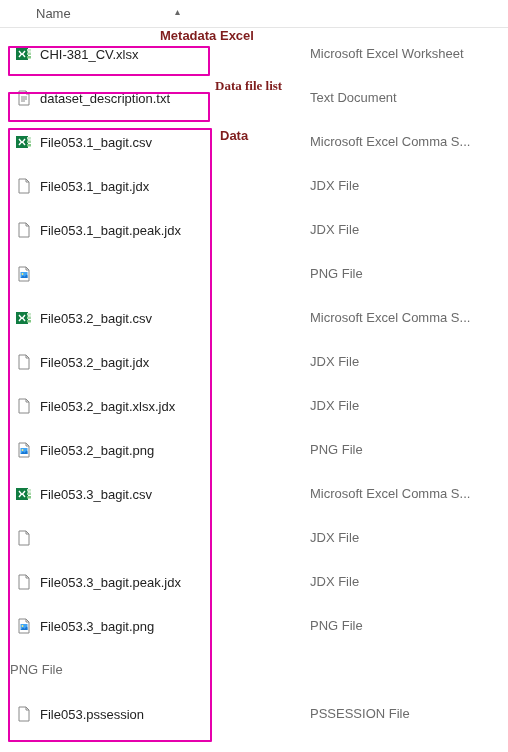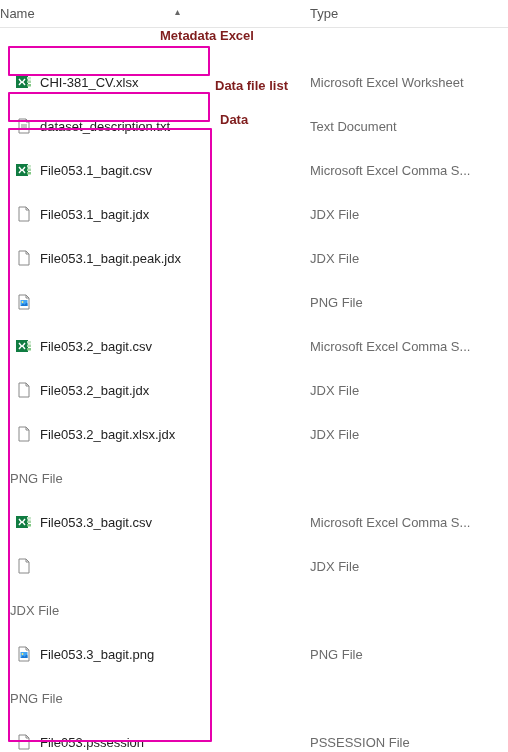--- a/index.html
+++ b/index.html
@@ -14,20 +14,21 @@
     }
     .header {
       display: flex;
       border-bottom: 1px solid #e5e5e5;
       height: 28px;
       align-items: center;
       position: relative;
     }
     .col-name {
       width: 300px;
+      padding-left: 36px;
       position: relative;
     }
     .col-type {
       flex: 1;
       padding-left: 10px;
     }
     .header .label {
       color: #555;
       font-size: 13px;
     }
@@ -39,35 +40,35 @@
       color: #666;
     }
     .annotation {
       color: #7f1d1d;
       font-weight: bold;
       font-size: 13px;
       position: absolute;
       pointer-events: none;
     }
     .ann-meta { left: 160px; top: 28px; }
-    .ann-list { left: 215px; top: 78px; }
-    .ann-data { left: 220px; top: 112px; }
+    .ann-list { left: 215px; top: 78px; font-family: Liberation Serif, serif; }
+    .ann-data { left: 220px; top: 128px; }
     .hl-box {
       position: absolute;
       border: 2px solid #e600ac;
       pointer-events: none;
       border-radius: 1px;
     }
     .hl1 { left: 8px; top: 46px; width: 202px; height: 30px; }
     .hl2 { left: 8px; top: 92px; width: 202px; height: 30px; }
     .hl3 { left: 8px; top: 128px; width: 204px; height: 614px; }
     .rows { padding-top: 18px; }
     .row {
       display: flex;
-      align-items: flex-end;
+      align-items: flex-start;
       height: 44px;
     }
     .cell-name {
       width: 300px;
       display: flex;
       align-items: center;
       padding-left: 16px;
     }
     .cell-type {
       flex: 1;
@@ -90,23 +91,20 @@
     .fname { color: #222; }
   </style>
 </head>
 <body>
 
 <div class="header">
   <div class="col-name">
     <span class="label">Name</span>
     <span class="sort-chevron">▴</span>
   </div>
-  <div class="col-type">
-    <span class="label">Type</span>
-  </div>
 </div>
 
 <div class="annotation ann-meta">Metadata Excel</div>
 <div class="annotation ann-list">Data file list</div>
 <div class="annotation ann-data">Data</div>
 
 <div class="hl-box hl1"></div>
 <div class="hl-box hl2"></div>
 <div class="hl-box hl3"></div>
 
@@ -227,20 +225,32 @@
           <svg viewBox="0 0 16 16">
             <path d="M3 1 h7 l3 3 v11 h-10 z" fill="#fff" stroke="#888"></path>
             <path d="M10 1 v3 h3" fill="none" stroke="#888"></path>
           </svg>
         </span>
         <span class="fname">File053.2_bagit.xlsx.jdx</span>
       </div>
       <div class="cell-type">JDX File</div>
     </div>
     <div class="row">
+      <div class="cell-name">
+        <span class="icon">
+          <svg viewBox="0 0 16 16">
+            <path d="M3 1 h7 l3 3 v11 h-10 z" fill="#fff" stroke="#888"></path>
+            <path d="M10 1 v3 h3" fill="none" stroke="#888"></path>
+            <rect x="4.5" y="6" width="7" height="6" fill="#42a5f5"></rect>
+            <circle cx="6.5" cy="8" r="0.9" fill="#fff176"></circle>
+            <path d="M4.5 12 l2.5 -2.5 l1.5 1.2 l2 -2.2 l1 1 v2.5 z" fill="#1976d2"></path>
+          </svg>
+        </span>
+        <span class="fname">File053.2_bagit.png</span>
+      </div>
       <div class="cell-type">PNG File</div>
     </div>
     <div class="row">
       <div class="cell-name">
         <span class="icon">
           <svg viewBox="0 0 16 16">
             <rect x="0" y="2" width="12" height="12" fill="#107c41"></rect>
             <path d="M3 5 L5.5 8 L3 11 M9 5 L6.5 8 L9 11" stroke="#fff" stroke-width="1.4" fill="none"></path>
             <rect x="11" y="3" width="4" height="2.5" fill="#c8e6c9"></rect>
             <rect x="11" y="6.5" width="4" height="2.5" fill="#a5d6a7"></rect>
@@ -256,20 +266,29 @@
         <span class="icon">
           <svg viewBox="0 0 16 16">
             <path d="M3 1 h7 l3 3 v11 h-10 z" fill="#fff" stroke="#888"></path>
             <path d="M10 1 v3 h3" fill="none" stroke="#888"></path>
           </svg>
         </span>
       </div>
       <div class="cell-type">JDX File</div>
     </div>
     <div class="row">
+      <div class="cell-name">
+        <span class="icon">
+          <svg viewBox="0 0 16 16">
+            <path d="M3 1 h7 l3 3 v11 h-10 z" fill="#fff" stroke="#888"></path>
+            <path d="M10 1 v3 h3" fill="none" stroke="#888"></path>
+          </svg>
+        </span>
+        <span class="fname">File053.3_bagit.peak.jdx</span>
+      </div>
       <div class="cell-type">JDX File</div>
     </div>
     <div class="row">
       <div class="cell-name">
         <span class="icon">
           <svg viewBox="0 0 16 16">
             <path d="M3 1 h7 l3 3 v11 h-10 z" fill="#fff" stroke="#888"></path>
             <path d="M10 1 v3 h3" fill="none" stroke="#888"></path>
             <rect x="4.5" y="6" width="7" height="6" fill="#42a5f5"></rect>
             <circle cx="6.5" cy="8" r="0.9" fill="#fff176"></circle>

